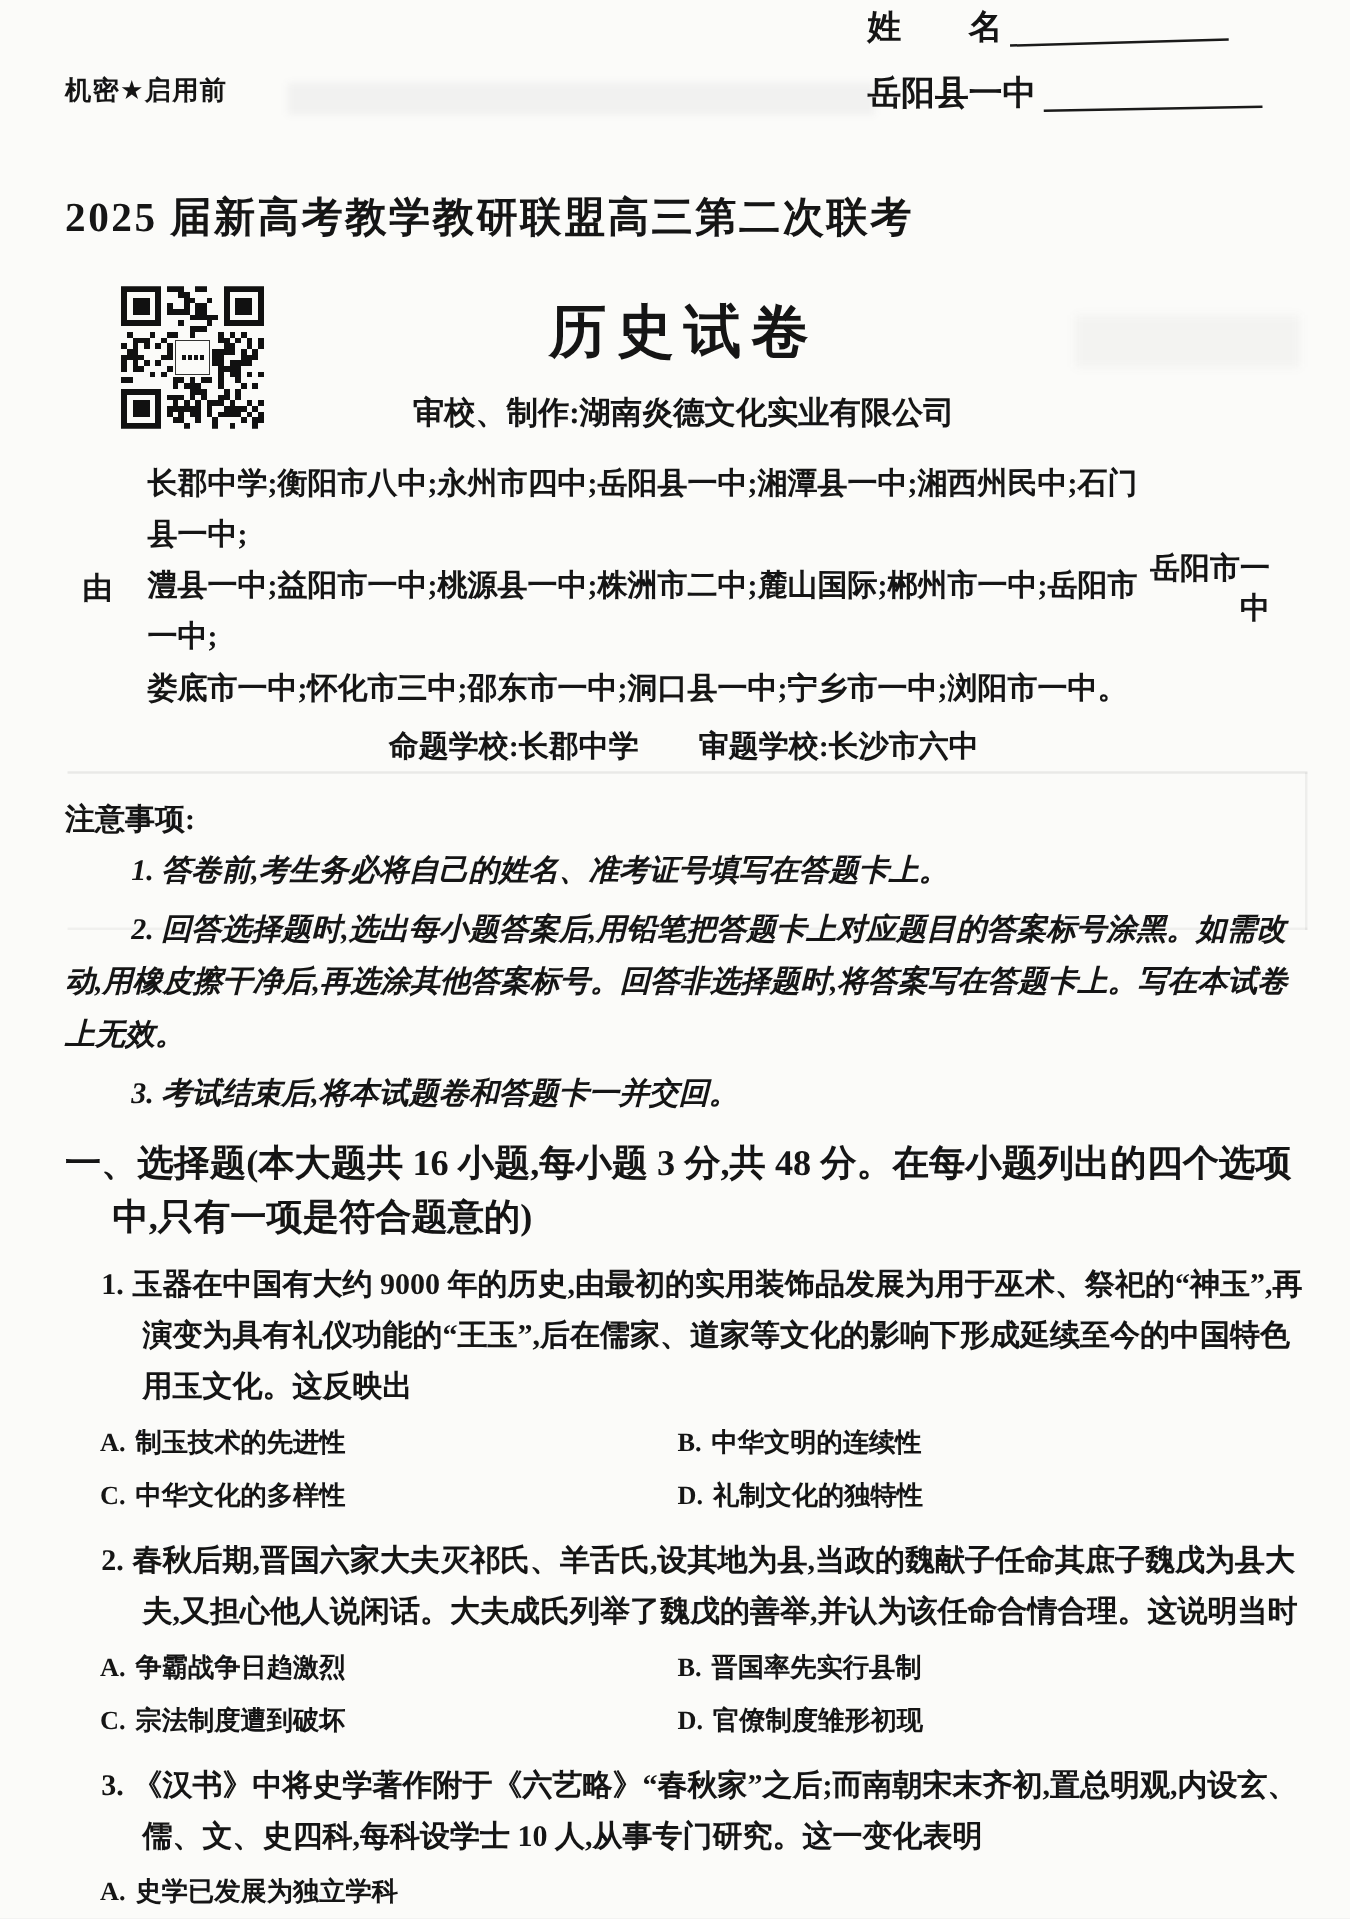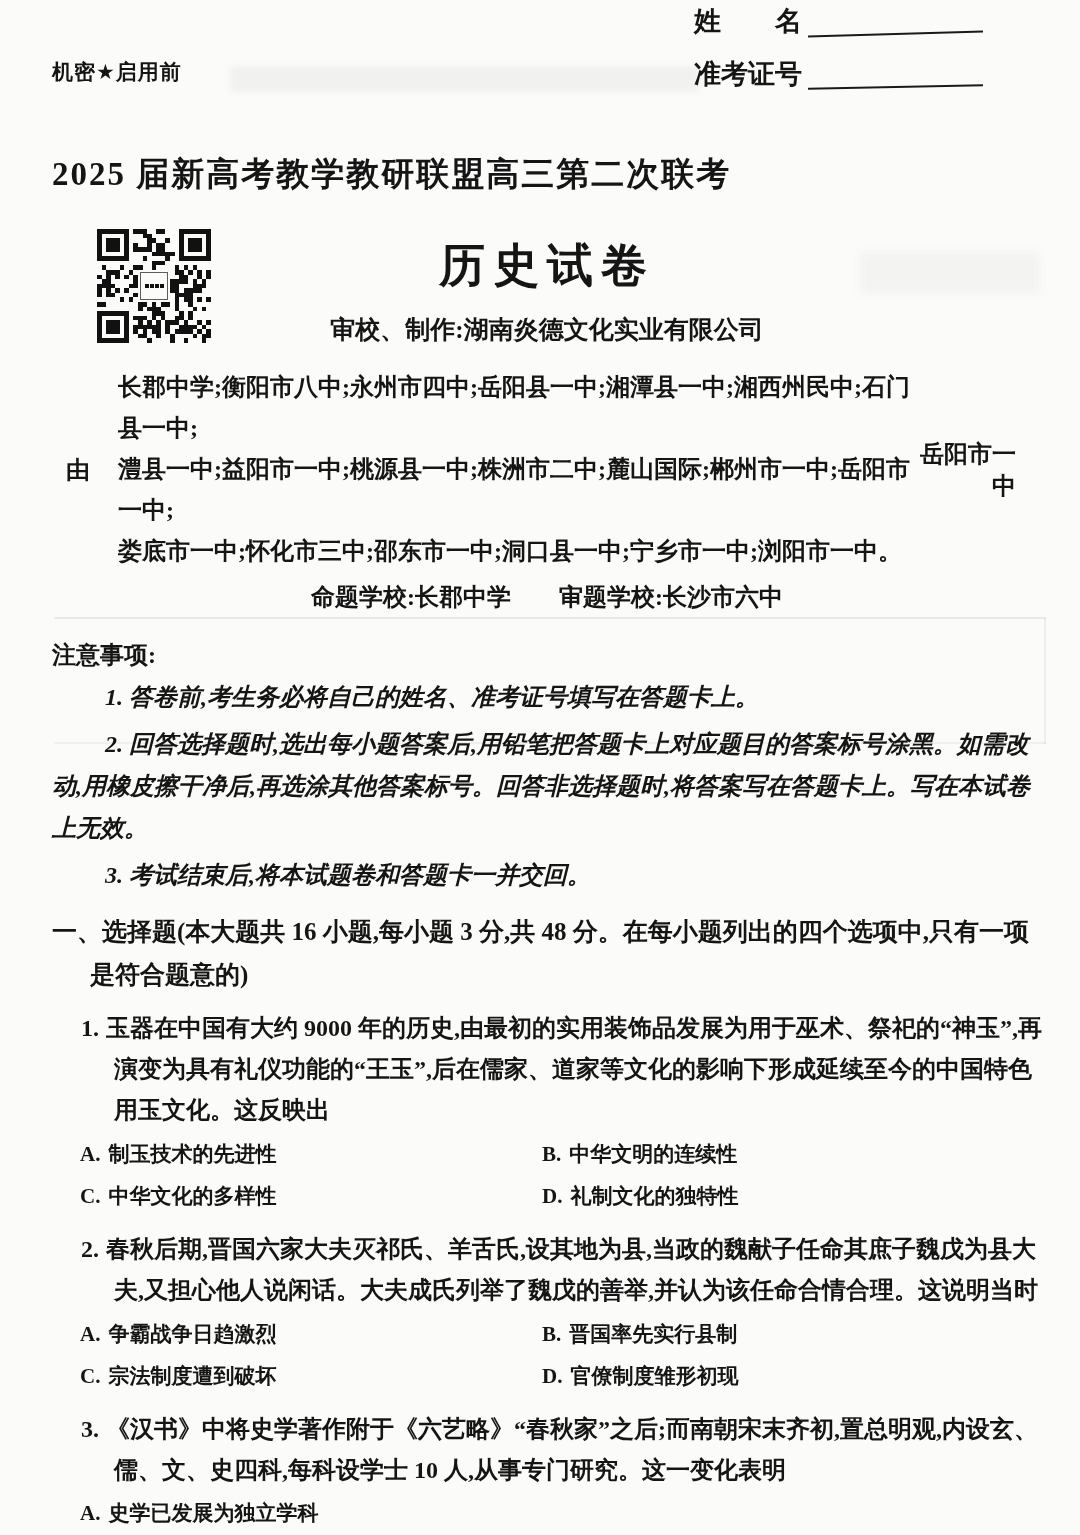--- a/index.html
+++ b/index.html
@@ -50,21 +50,21 @@
   .school-lines { flex:1; padding-left:16px; font-size:24px; font-weight:600; line-height:41px; }
   .schools .joint { width:128px; padding-right:26px; text-align:right; font-size:24px; font-weight:600; }
   .setter-row { margin-top:9px; text-align:center; font-size:24px; font-weight:600; }
   .setter-row span + span { margin-left:42px; }
   
   .notes { margin-top:26px; }
   .notes-head { font-size:24px; font-weight:800; }
   .note { font-size:24px; font-weight:600; line-height:42px; text-indent:53px; margin-top:5px;font-style:italic; }
   
   .section-head {
-    margin-top:14px; font-size:25px; font-weight:800; line-height:43px;
+    margin-top:14px; font-size:29px; font-weight:800; line-height:43px;
     padding-left:38px; text-indent:-38px;
   }
   .stem {
     margin-top:12px; font-size:24px; font-weight:600; line-height:41px;
     padding-left:33px; text-indent:-33px;margin-left:29px;
   }
   .qnum { margin-right:7px; }
   .options { margin-top:2px; font-size:21px; font-weight:700; }
   .two-col { display:grid; grid-template-columns:462px 1fr; padding-left:28px; }
   .two-col .option { line-height:42px; }
@@ -91,21 +91,21 @@
   <div class="artifact art-vline"></div>
 
   <header class="page-head">
     <div class="confidential">机密★启用前</div>
     <div class="id-fields">
       <div class="field-row">
         <span class="field-label">姓　　名</span>
         <span class="field-line slant1"></span>
       </div>
       <div class="field-row">
-        <span class="field-label">准考证号</span>
+        <span class="field-label">岳阳县一中</span>
         <span class="field-line slant2"></span>
       </div>
     </div>
   </header>
 
   <h1 class="exam-title">2025 届新高考教学教研联盟高三第二次联考</h1>
 
   <div class="hero">
     <div class="qr">
       <svg id="qr-svg" viewBox="0 0 25 25" shape-rendering="crispEdges">

